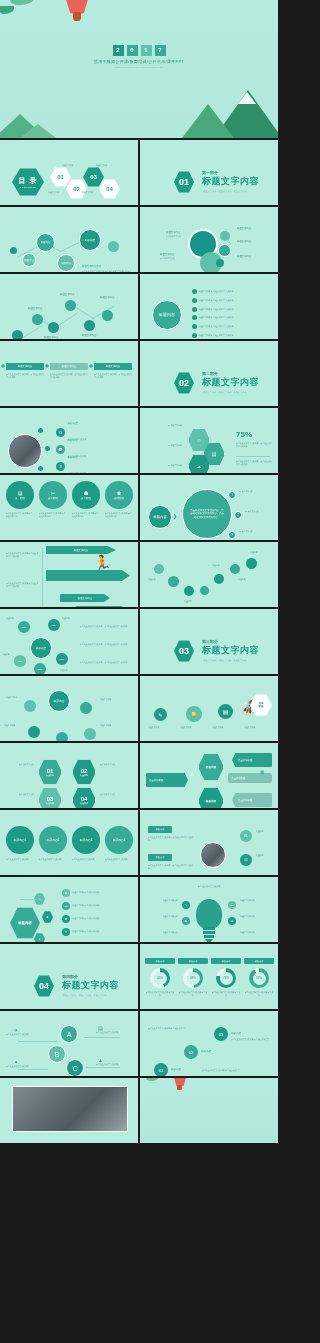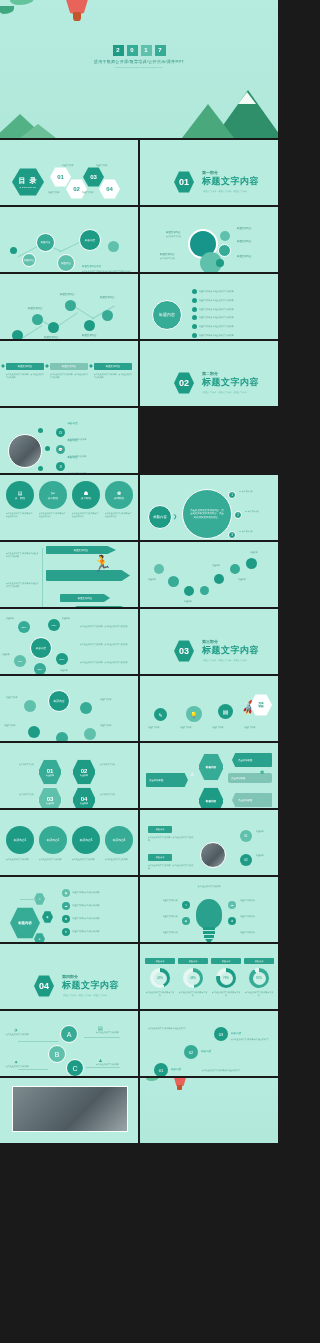--- a/index.html
+++ b/index.html
@@ -255,20 +255,32 @@
       <div style="position:absolute;left:56px;top:48px;display:flex;align-items:center;">
         <span class="circ tealD" style="width:9px;height:9px;font-size:4px;">3</span>
         <span style="margin-left:2.5px;"><span class="lbl" style="display:block;font-size:2.6px;color:#2aa18c;">标题内容</span><span class="lbl2">点击添加文字说明内容</span></span>
       </div>
       <div style="position:absolute;left:56px;top:65px;display:flex;align-items:center;">
         <span class="circ tealM" style="width:9px;height:9px;font-size:4px;">◈</span>
         <span style="margin-left:2.5px;"><span class="lbl" style="display:block;font-size:2.6px;color:#2aa18c;">标题内容</span><span class="lbl2">点击添加文字说明内容</span></span>
       </div>
     </div>
 
+    <div class="slide">
+      <div class="lbl2" style="position:absolute;left:8px;top:16px;width:34px;text-align:right;">01 标题文字内容</div>
+      <div class="lbl2" style="position:absolute;left:8px;top:36px;width:34px;text-align:right;">02 标题文字内容</div>
+      <div class="lbl2" style="position:absolute;left:8px;top:56px;width:34px;text-align:right;">03 标题文字内容</div>
+      <div class="hex tealL" style="position:absolute;left:48px;top:20px;width:22px;height:24px;font-size:5px;border:1px solid #fff;">☺</div>
+      <div class="hex tealM" style="position:absolute;left:63px;top:34px;width:22px;height:24px;font-size:5px;border:1px solid #fff;">▤</div>
+      <div class="hex tealD" style="position:absolute;left:48px;top:46px;width:22px;height:24px;font-size:5px;border:1px solid #fff;">☁</div>
+      <div style="position:absolute;left:96px;top:22px;font-size:8px;font-weight:bold;color:#2aa18c;">75%</div>
+      <div class="lbl2" style="position:absolute;left:96px;top:34px;width:36px;">点击此处添加文字说明内容，点击此处添加文字说明内容。</div>
+      <div class="ln" style="position:absolute;left:96px;top:48px;width:34px;height:.6px;"></div>
+      <div class="lbl2" style="position:absolute;left:96px;top:52px;width:36px;">点击此处添加文字说明内容，点击此处添加文字说明内容。</div>
+    </div>
   </div>
 
   <div class="row">
     <div class="slide">
       <div style="position:absolute;left:6px;top:6px;">
         <div class="circ tealD" style="width:28px;height:28px;flex-direction:column;font-size:2.6px;">
             <span style="font-size:5px;">▤</span>
             <span>第一阶段</span>
           </div>
         <div class="lbl2" style="width:28px;margin-top:3px;">点击此处添加文字说明内容点击此处添加说明</div>

